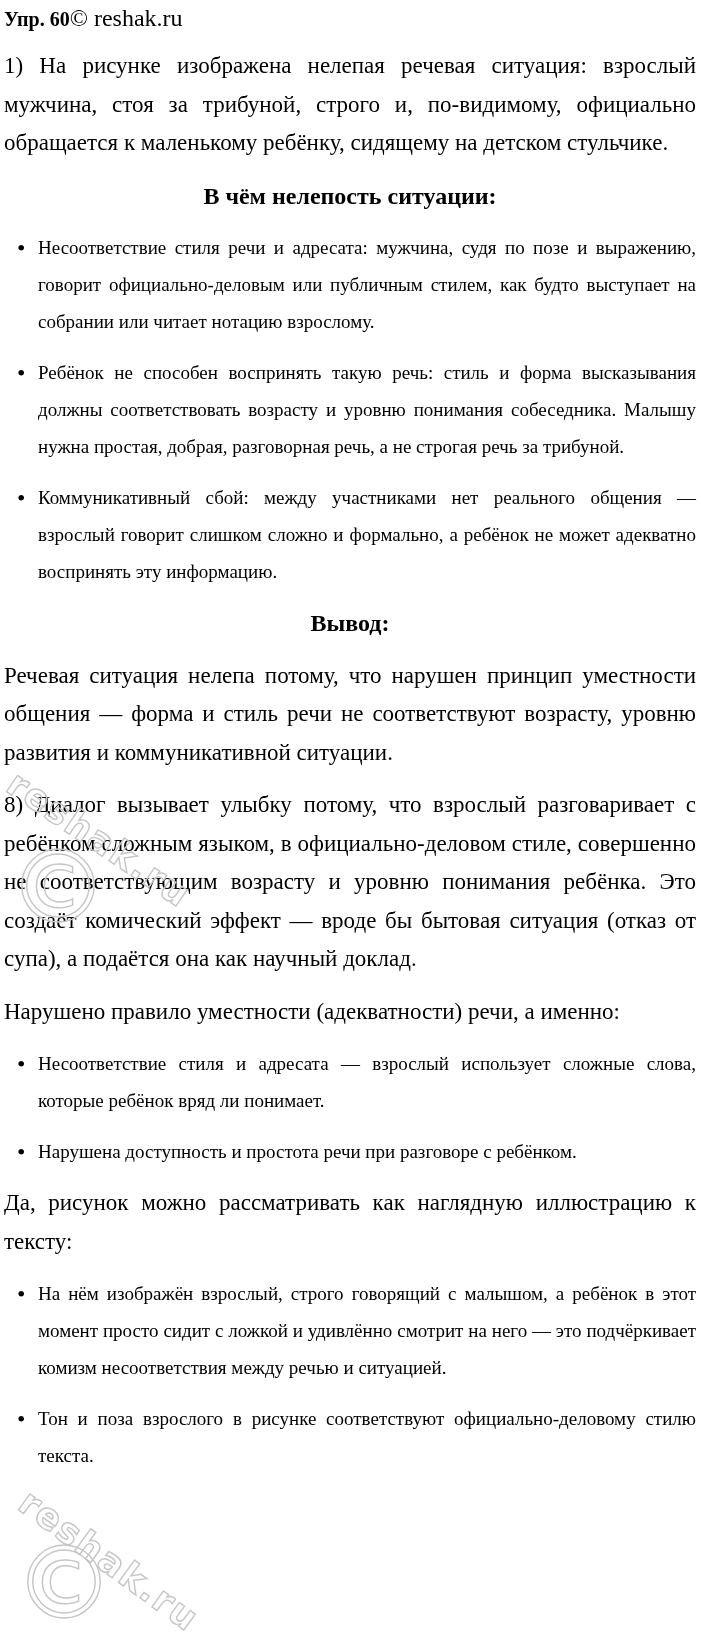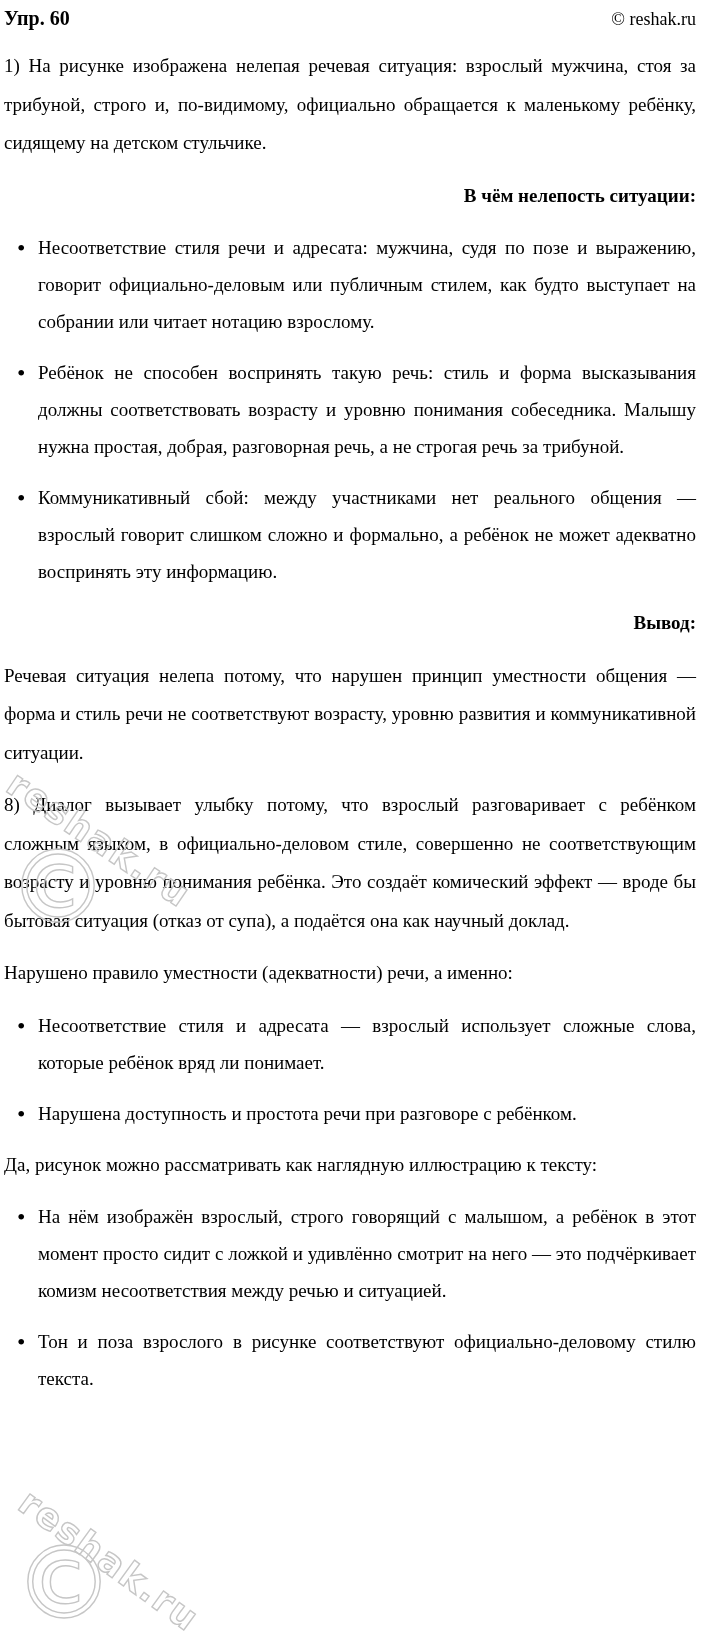--- a/index.html
+++ b/index.html
@@ -4,32 +4,32 @@
 <style>
   html, body { margin: 0; padding: 0; background: #ffffff; }
   body {
     width: 701px; height: 1642px;
     position: relative; overflow: hidden;
     font-family: "Liberation Serif", "DejaVu Serif", serif;
     color: #000000;
   }
   .page { padding: 6px 5px 0 4px; position: relative; }
   .hdr {
-    display: flex; justify-content: space-between; align-items: baseline;
-    font-size: 20px; line-height: 24px; margin-bottom: 16px; gap: 44px;
+    display: flex; justify-content: flex-start; align-items: baseline;
+    font-size: 20px; line-height: 24px; margin-bottom: 16px;
   }
   .hdr .ex { font-weight: bold; }
-  .hdr .cr { font-size: 18px; }
+  .hdr .cr { font-size: 24px; }
   p.body {
-    font-size: 19px; line-height: 38.5px;
+    font-size: 23px; line-height: 38.5px;
     text-align: justify; margin: 0 0 14px 0;
   }
   h3.head {
-    font-size: 19px; line-height: 38.5px; font-weight: bold;
-    margin: 0 0 14px 0; text-align: right;
+    font-size: 24px; line-height: 38.5px; font-weight: bold;
+    margin: 0 0 14px 0; text-align: center;
   }
   ul.blist { list-style: none; margin: 0; padding: 0 0 0 34px; }
   ul.blist li {
     position: relative; font-size: 19px; line-height: 37px;
     text-align: justify; margin: 0 0 14px 0;
   }
   ul.blist li::before {
     content: "\2022";
     position: absolute; left: -21px; top: 0;
     font-size: 24px; line-height: 38.5px; color: #000;

